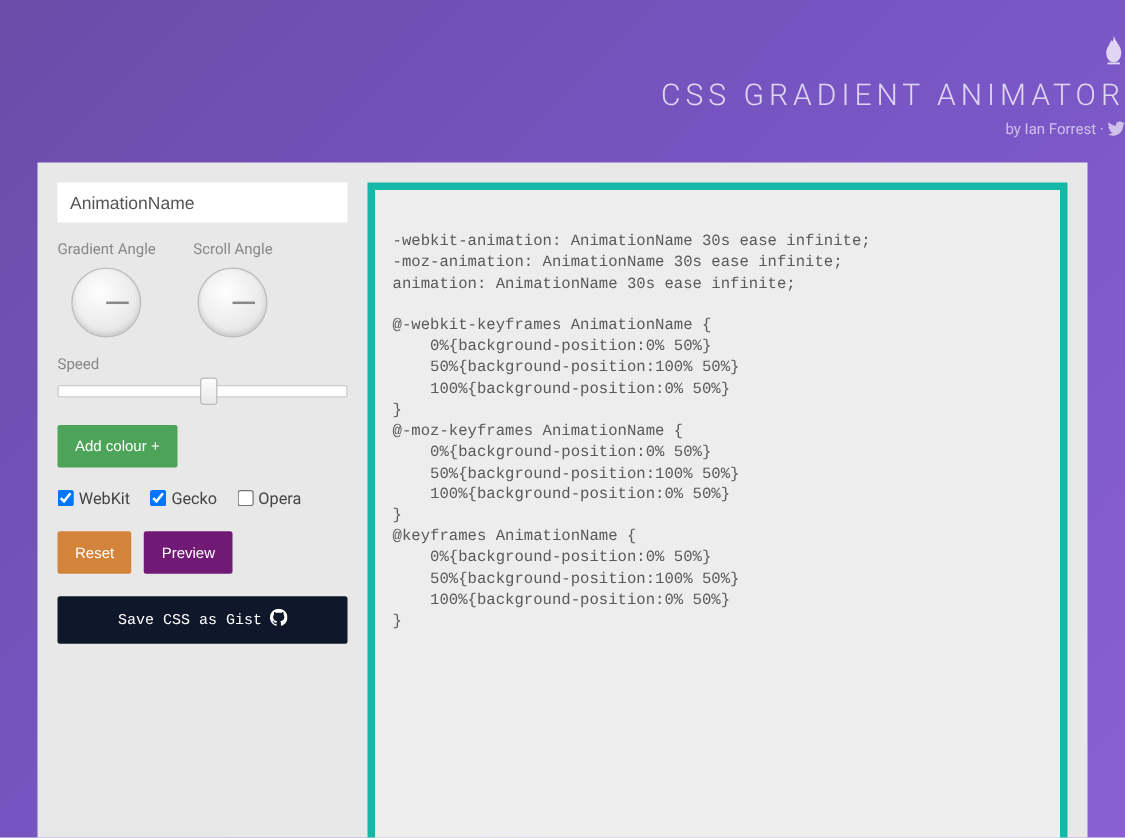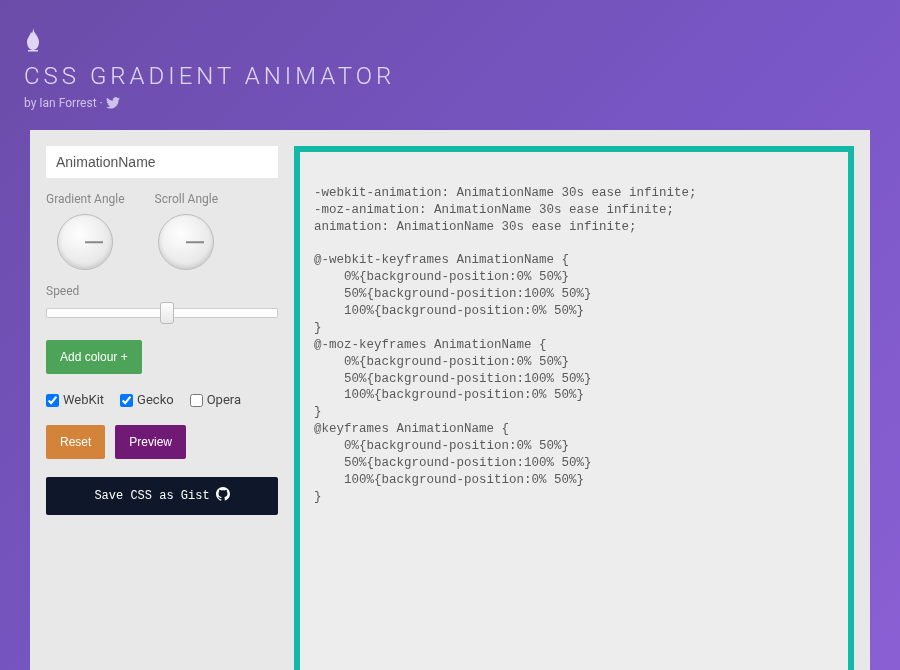--- a/index.html
+++ b/index.html
@@ -4,21 +4,21 @@
   <style>
     * { margin: 0; padding: 0; box-sizing: border-box; }
     body {
       font-family: -apple-system, BlinkMacSystemFont, "Segoe UI", Roboto, sans-serif;
       background: linear-gradient(135deg, #6b4ca8 0%, #7856c4 50%, #8a5fd3 100%);
       width: 900px;
       height: 670px;
       overflow: hidden;
     }
     .header {
-      text-align: left;
+      text-align: right;
       padding: 28px 0 18px;
       color: #e0d5f2;
       margin-left: 24px;
     }
     .logo-icon { margin-bottom: 6px; }
     .title {
       font-size: 24px;
       font-weight: 300;
       letter-spacing: 4px;
       color: #e0d5f2;
@@ -127,21 +127,21 @@
     .btn-blue { background: #701a75; }
     .btn-dark { background: #0f172a; width: 100%; display: flex; justify-content: center; align-items: center; gap: 6px; font-family: Liberation Mono, monospace; }
     .add-colour-row { margin-bottom: 18px; }
     .checks {
       display: flex;
       gap: 16px;
       margin-bottom: 18px;
       font-size: 13px;
       color: #444;
     }
-    .check-item { display: flex; align-items: flex-end; gap: 4px; }
+    .check-item { display: flex; align-items: flex-start; gap: 4px; }
     .check-item input { width: 13px; height: 13px; }
     .action-row { display: flex; gap: 10px; margin-bottom: 18px; }
     .save-row { margin-bottom: 26px; }
     .social-row { display: flex; gap: 50px; align-items: center; margin-top: auto; }
     .tweet-btn {
       background: #1da1f2;
       color: #fff;
       border: none;
       border-radius: 3px;
       padding: 4px 10px;

